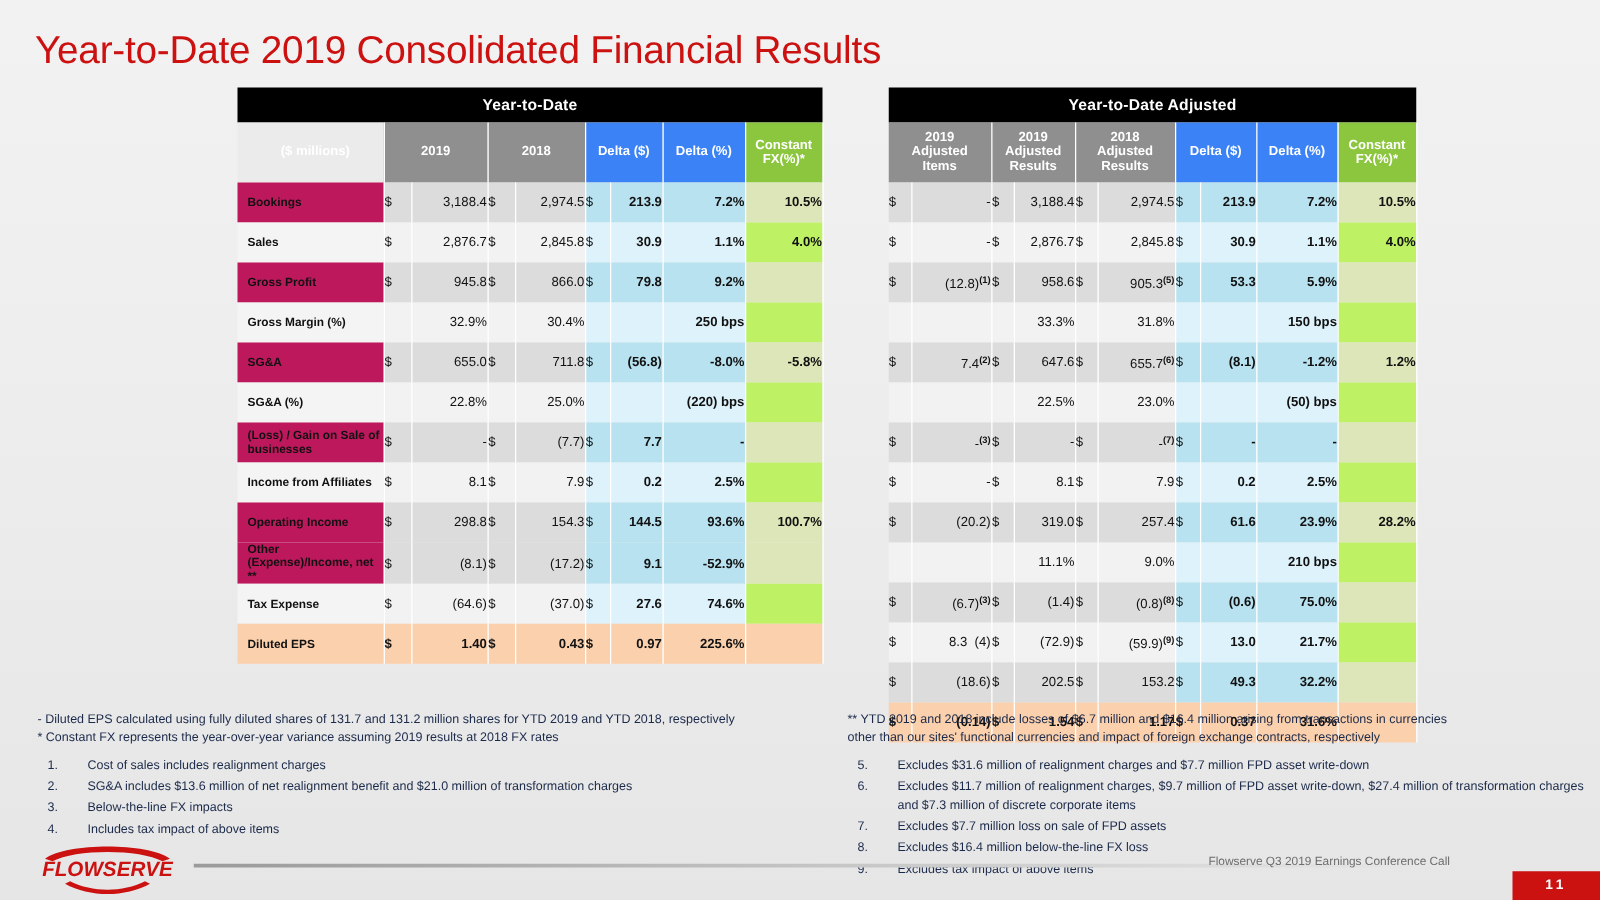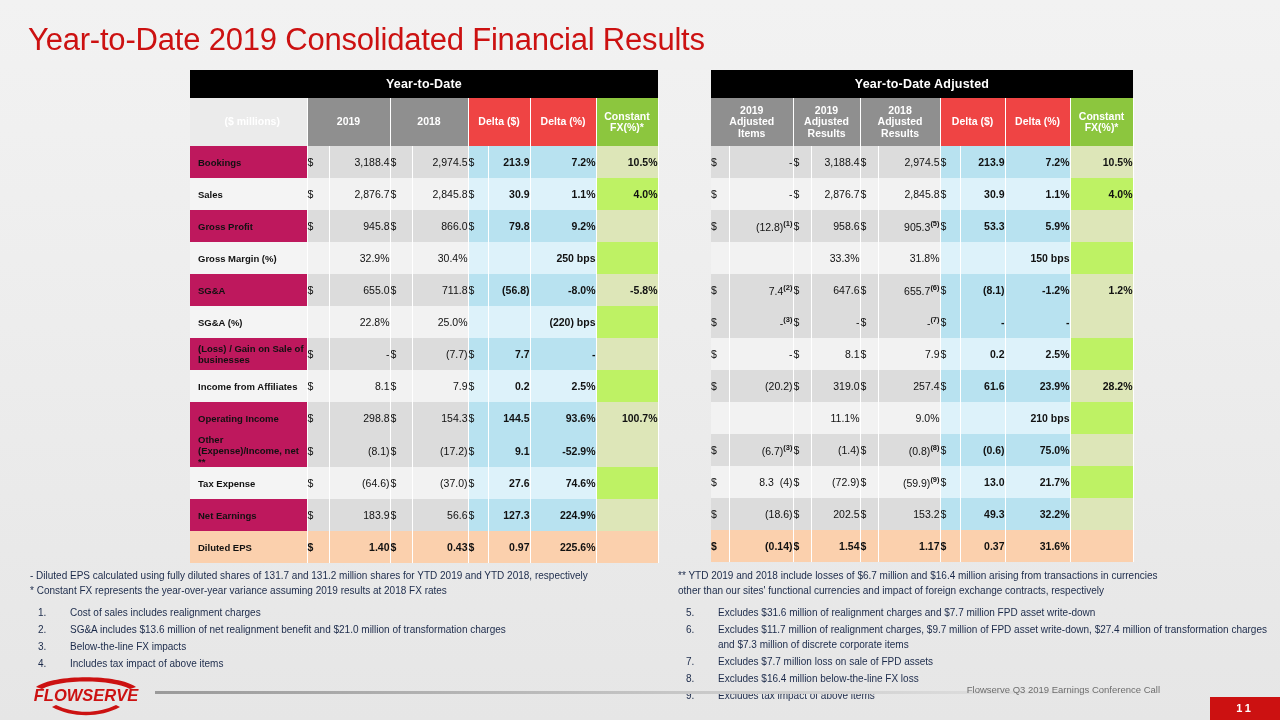--- a/index.html
+++ b/index.html
@@ -36,21 +36,21 @@
   
   tr.colhead th {
     height:48px; vertical-align:middle;
     font-size:10.5px; font-weight:bold; color:#ffffff;
     text-align:center; line-height:11.5px;
     border-right:1px solid #ffffff;
   }
   th.h-label { background:#ebebeb; color:#222; text-align:left;
                padding-left:8px !important; font-size:9px; }
   th.h-gray  { background:#8f8f8f; }
-  th.h-blue  { background:#ef4444; }
+  th.h-blue  { background:#3b82f6; }
   th.h-green { background:#8cc63e; }
 
   
   tr.data td {
     height:32px; font-size:10.5px; color:#111;
     border-right:1px solid #ffffff;
     vertical-align:middle;
   }
   tr.data td.lbl {
     text-align:left; padding-left:8px; font-weight:bold;
@@ -240,31 +240,20 @@
         <tr class="data">
           <td class="lbl s-lbl-e">Tax Expense</td>
           <td class="cur s-gry-e">$</td>
           <td class="num s-gry-e">(64.6)</td>
           <td class="cur s-gry-e">$</td>
           <td class="num s-gry-e">(37.0)</td>
           <td class="cur bold s-blu-e">$</td>
           <td class="num bold s-blu-e">27.6</td>
           <td class="num bold s-blu-e">74.6%</td>
           <td class="num bold s-grn-e"></td>
-        </tr>
-        <tr class="data">
-          <td class="lbl s-lbl-o">Net Earnings</td>
-          <td class="cur s-gry-o">$</td>
-          <td class="num s-gry-o">183.9</td>
-          <td class="cur s-gry-o">$</td>
-          <td class="num s-gry-o">56.6</td>
-          <td class="cur bold s-blu-o">$</td>
-          <td class="num bold s-blu-o">127.3</td>
-          <td class="num bold s-blu-o">224.9%</td>
-          <td class="num bold s-grn-o"></td>
         </tr>
         <tr class="data emph">
           <td class="lbl s-org">Diluted EPS</td>
           <td class="cur s-org">$</td>
           <td class="num s-org">1.40</td>
           <td class="cur s-org">$</td>
           <td class="num s-org">0.43</td>
           <td class="cur bold s-org">$</td>
           <td class="num bold s-org">0.97</td>
           <td class="num bold s-org">225.6%</td>
@@ -354,20 +343,32 @@
           <td class="cur s-gry-o">$</td>
           <td class="num s-gry-o">647.6</td>
           <td class="cur s-gry-o">$</td>
           <td class="num s-gry-o">655.7<sup>(6)</sup></td>
           <td class="cur bold s-blu-o">$</td>
           <td class="num bold s-blu-o">(8.1)</td>
           <td class="num bold s-blu-o">-1.2%</td>
           <td class="num bold s-grn-o">1.2%</td>
         </tr>
         <tr class="data">
+          <td class="cur s-gry-e"></td>
+          <td class="num s-gry-e"></td>
+          <td class="cur s-gry-e"></td>
+          <td class="num s-gry-e">22.5%</td>
+          <td class="cur s-gry-e"></td>
+          <td class="num s-gry-e">23.0%</td>
+          <td class="cur bold s-blu-e"></td>
+          <td class="num bold s-blu-e"></td>
+          <td class="num bold s-blu-e">(50) bps</td>
+          <td class="num bold s-grn-e"></td>
+        </tr>
+        <tr class="data">
           <td class="cur s-gry-o">$</td>
           <td class="num s-gry-o">-<sup>(3)</sup></td>
           <td class="cur s-gry-o">$</td>
           <td class="num s-gry-o">-</td>
           <td class="cur s-gry-o">$</td>
           <td class="num s-gry-o">-<sup>(7)</sup></td>
           <td class="cur bold s-blu-o">$</td>
           <td class="num bold s-blu-o">-</td>
           <td class="num bold s-blu-o">-</td>
           <td class="num bold s-grn-o"></td>

